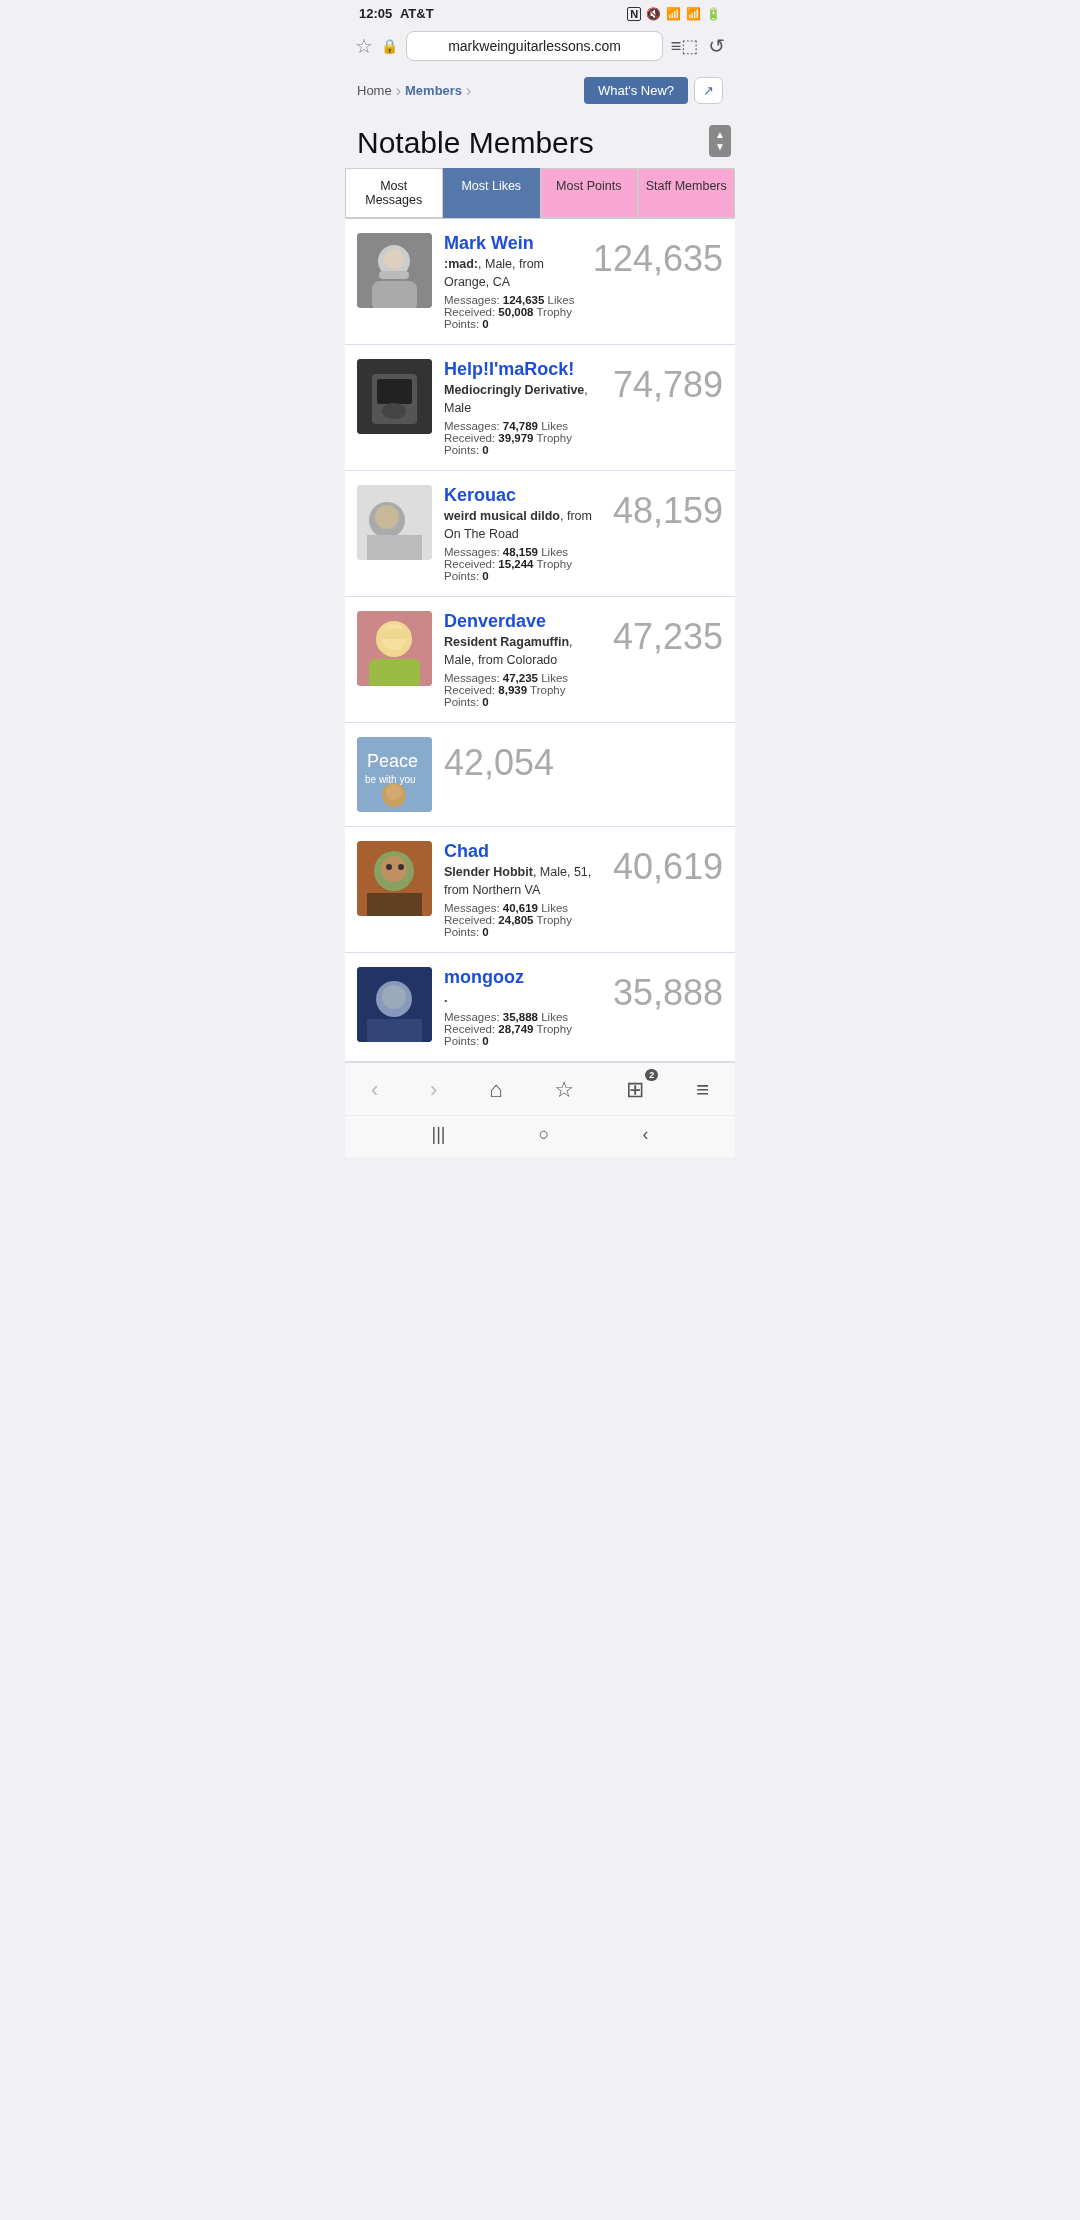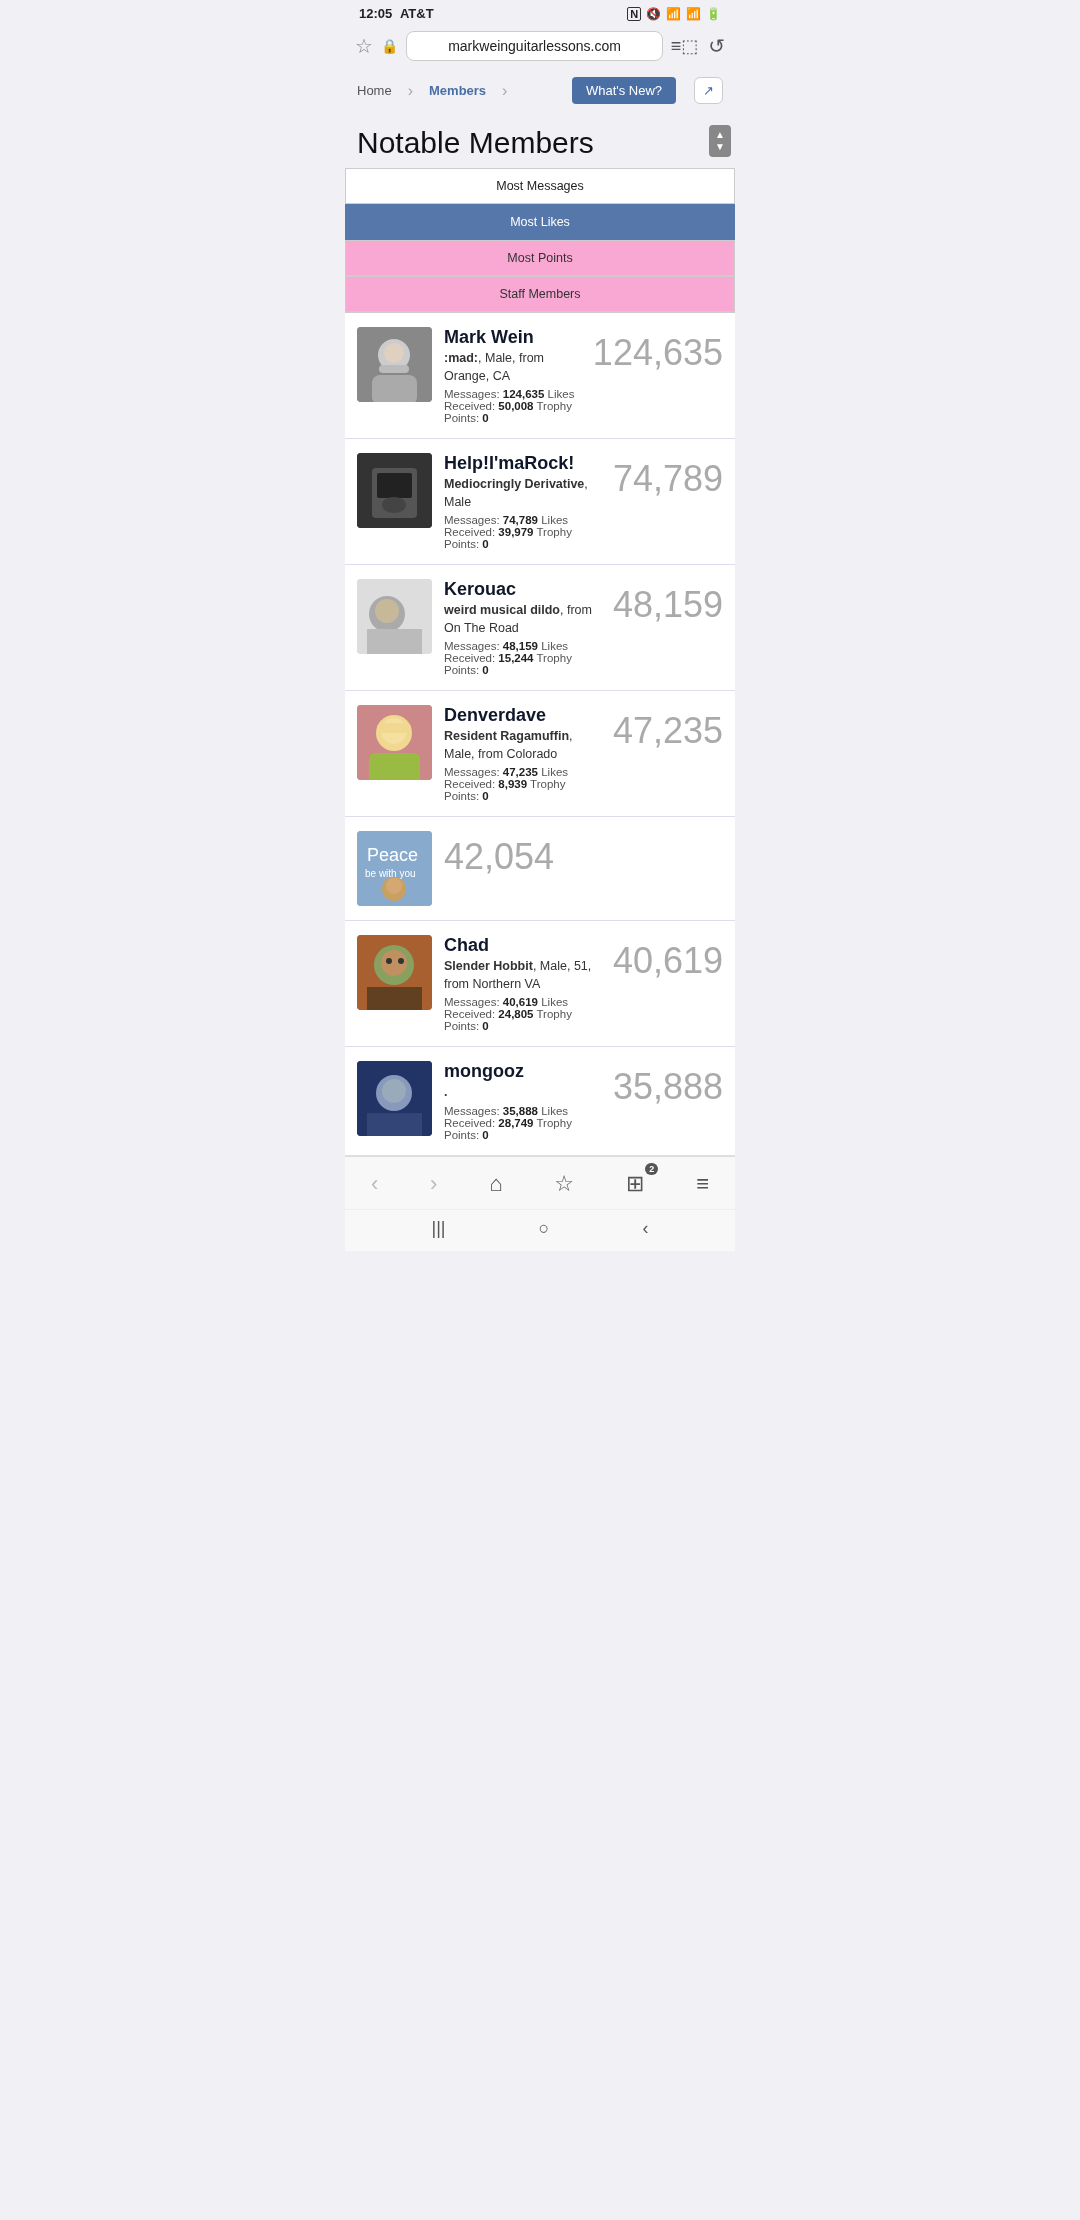--- a/index.html
+++ b/index.html
@@ -64,21 +64,21 @@
       color: #555;
       cursor: pointer;
     }
 
     
     .breadcrumb {
       display: flex;
       align-items: center;
       padding: 10px 12px;
       background: #f0f0f5;
-      gap: 12px;
+      gap: 0;
     }
     .breadcrumb-item {
       font-size: 13px;
       color: #555;
       cursor: pointer;
     }
     .breadcrumb-item.active {
       color: #4a6fa5;
       font-weight: 600;
     }
@@ -134,21 +134,20 @@
       cursor: pointer;
     }
     .scroll-arrow { color: white; font-size: 10px; line-height: 1.2; }
 
     
     .tabs-row {
       display: flex;
       background: #e8e8ee;
       border-bottom: 1px solid #ccc;
       position: relative;
-      flex-direction: column;
     }
     .tab {
       flex: 1;
       padding: 10px 4px;
       text-align: center;
       font-size: 12.5px;
       font-weight: 500;
       color: #333;
       cursor: pointer;
       border: 1px solid #ccc;
@@ -187,21 +186,21 @@
       align-items: center;
       justify-content: center;
       font-size: 28px;
     }
     .member-info {
       flex: 1;
     }
     .member-name {
       font-size: 18px;
       font-weight: 600;
-      color: #0f172a;
+      color: #1d4ed8;
       cursor: pointer;
     }
     .member-title {
       font-size: 12.5px;
       color: #333;
       margin-top: 2px;
       line-height: 1.4;
     }
     .member-title .bold { font-weight: 700; text-align: right; }
     .member-stats {

